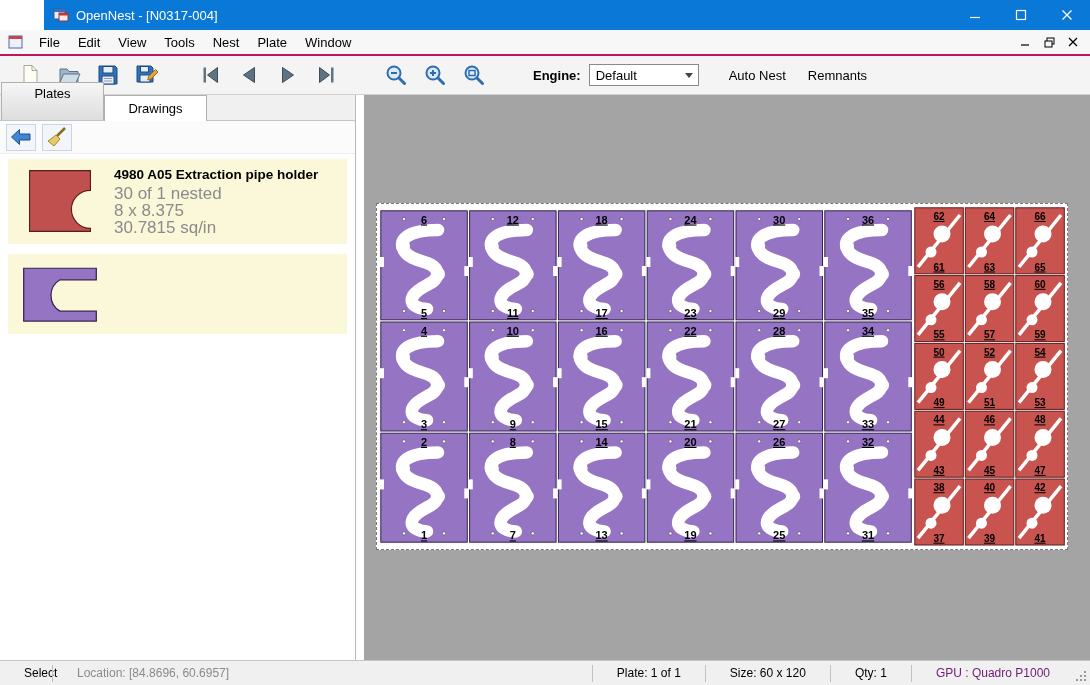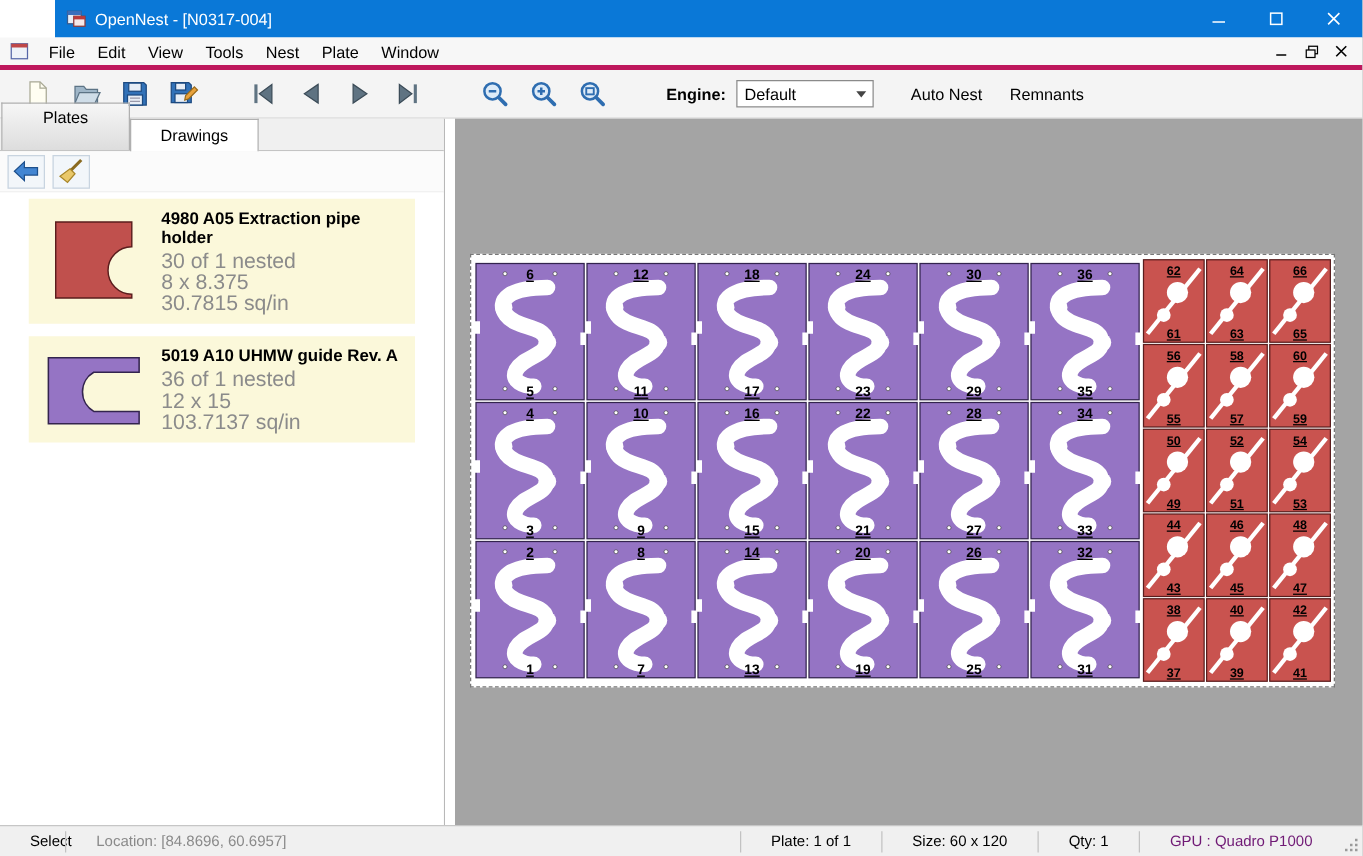--- a/index.html
+++ b/index.html
@@ -8,21 +8,21 @@
          display:flex; flex-direction:column; }
 
   
   .titlebar { height:30px; background:#0a78d7; color:#fff; display:flex; align-items:center; flex:0 0 30px;margin-left:44px; }
   .app-icon { width:16px; height:16px; margin:0 7px 0 9px; }
   .title-text { font-size:13px; }
   .win-btns { margin-left:auto; display:flex; height:100%; }
   .win-btn { width:46px; height:100%; display:flex; align-items:center; justify-content:center; }
 
   
-  .menubar { height:26px; background:#f7f7f7; display:flex; align-items:center; flex:0 0 26px; border-bottom:4px solid #be185d; }
+  .menubar { height:26px; background:#f7f7f7; display:flex; align-items:center; flex:0 0 26px; border-bottom:2px solid #be185d; }
   .mdi-doc-icon { width:16px; height:16px; margin:0 6px 0 8px; }
   .menu-items { display:flex; height:100%; }
   .menu-item { padding:0 9px; display:flex; align-items:center; cursor:default; }
   .mdi-btns { margin-left:auto; display:flex; align-items:center; padding-right:6px; }
   .mdi-btn { width:22px; height:18px; display:flex; align-items:center; justify-content:center; margin-left:2px; }
 
   
   .toolbar { height:39px; background:#f4f4f4; border-bottom:1px solid #d2d2d2; display:flex; align-items:center; flex:0 0 39px; padding-left:14px; }
   .tbtn { width:32px; height:32px; background:none; border:1px solid transparent; display:flex; align-items:center; justify-content:center; margin-right:7px; }
   .tgap-nav { margin-left:24px; }
@@ -36,21 +36,21 @@
   
   .content { flex:1 1 auto; display:flex; min-height:0; }
 
   .leftpanel { width:356px; flex:0 0 356px; background:#fff; border-right:1px solid #b8b8b8; display:flex; flex-direction:column; }
   .tabstrip { height:26px; flex:0 0 26px; background:#f0f0f0; border-bottom:1px solid #c4c4c4; display:flex; align-items:flex-end; padding-left:1px; }
   .tab { width:103px; text-align:center; border:1px solid #b0b0b0; border-bottom:none; }
   .tab.inactive { height:38px; line-height:22px; background:linear-gradient(#f6f6f6,#dddddd); margin-bottom:0; }
   .tab.active { height:26px; line-height:25px; background:#fff; margin-bottom:-1px; position:relative; z-index:2; }
   .panel-toolbar { height:33px; flex:0 0 33px; background:#fbfbfb; display:flex; align-items:center; padding-left:6px; border-bottom:1px solid #eee; }
   .ptool-btn { width:30px; height:27px; border:1px solid #c8d4e0; background:#f2f6fa; display:flex; align-items:center; justify-content:center; margin-right:6px; }
-  .drawing-list { flex:1 1 auto; overflow:hidden; padding:5px 19px; background:#fff; }
+  .drawing-list { flex:1 1 auto; overflow:hidden; padding:5px 4px; background:#fff; }
   .drawing-item { display:flex; background:#fbf8da; padding:6px 4px 8px 6px; margin:0 4px 10px 4px; }
   .thumb { width:92px; flex:0 0 92px; display:flex; align-items:center; justify-content:center; }
   .dinfo { padding-left:8px; padding-top:2px; }
   .dtitle { font-weight:bold; font-size:13.5px; margin-bottom:3px; }
   .dline { color:#8b8b8b; font-size:17px; line-height:17px; }
 
   .splitter { width:8px; flex:0 0 8px; background:#fff; }
   .canvas { flex:1 1 auto; background:#a4a4a4; position:relative; overflow:hidden; }
   .plate { position:absolute; left:12px; top:108px; width:692px; height:347px; background:#fff; border:1px dashed #777; }
   .plate svg { display:block; }
@@ -254,26 +254,20 @@
        <div class="dline">8 x 8.375</div>
        <div class="dline">30.7815 sq/in</div>
      </div>
         </div>
         <div class="drawing-item">
           <div class="thumb">
             <svg viewBox="0 0 96 80" width="84" height="66">
       <path d="M4,10 H92 V24 H48 A22,22 0 0 0 48,62 H92 V74 H4 Z" fill="#9574c4" stroke="#33244e" stroke-width="1.5"></path>
             </svg>
           </div>
-     <div class="dinfo">
-       <div class="dtitle">5019 A10 UHMW guide Rev. A</div>
-       <div class="dline">36 of 1 nested</div>
-       <div class="dline">12 x 15</div>
-       <div class="dline">103.7137 sq/in</div>
-     </div>
         </div>
       </div>
   </div>
 
   <div class="splitter"></div>
 
   <div class="canvas">
     <div class="plate">
       <svg id="nest-svg" viewBox="0 0 690 345" width="690" height="345">
           <g transform="translate(3.0,6.0)">

